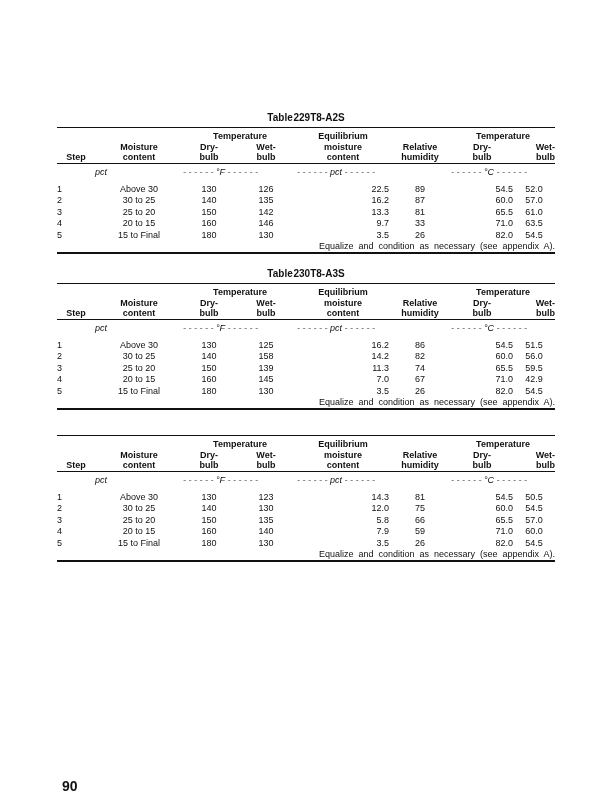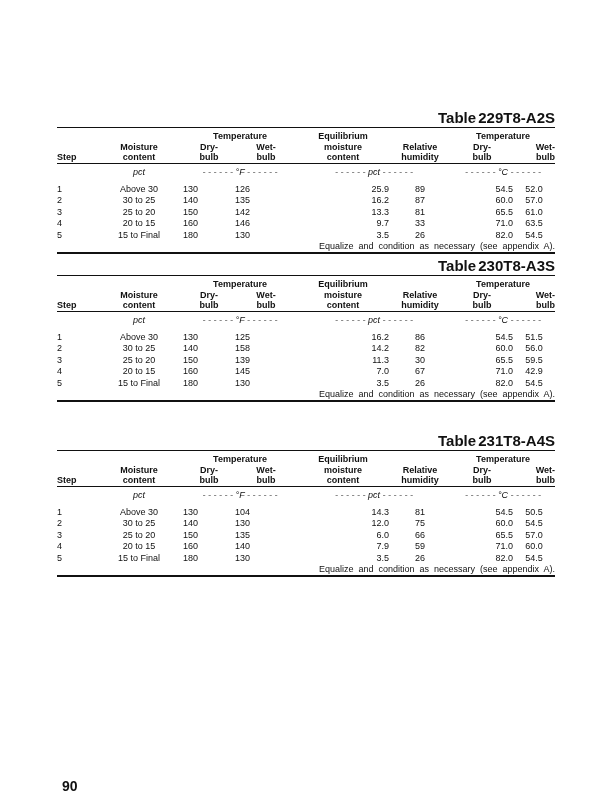--- a/index.html
+++ b/index.html
@@ -8,23 +8,23 @@
     width: 612px;
     height: 792px;
     background: #ffffff;
     font-family: "Liberation Sans", sans-serif;
     color: #111111;
     overflow: hidden;
   }
   .tbl { position: absolute; left: 57px; width: 498px; }
   .title-row {
     display: flex;
-    justify-content: flex-end;
+    justify-content: center;
     font-weight: bold;
-    font-size: 15px;
+    font-size: 10px;
     line-height: 11px;
     margin-bottom: 4px;
   }
   .t-title { word-spacing: -2px; }
   table.sched {
     width: 498px;
     table-layout: fixed;
     border-collapse: collapse;
     border-top: 1.5px solid #111;
     border-bottom: 2px solid #111;
@@ -34,39 +34,39 @@
   table.sched th {
     font-weight: bold;
     vertical-align: bottom;
     line-height: 10.5px;
     white-space: pre-line;
   }
   tr.hra th { padding-top: 3px; }
   tr.hrb th, th.rsp { border-bottom: 1.5px solid #111; }
   th.spanner { text-align: center; border-bottom: none; }
   th.sp-c { padding-left: 18px; }
-  .c-step { text-align: left; }
+  .c-step { text-align: center; }
   .c-moist { text-align: center; }
   .c-dryf, .c-wetf { text-align: center; }
   .c-emc { text-align: center; }
   .c-rh { text-align: center; }
   .c-dryc { text-align: center; }
   .c-wetc { text-align: right; }
   tr.units td {
     font-style: italic;
-    text-align: center;
+    text-align: left;
     padding: 3px 0 1px 0;
     line-height: 11px;
     margin-top: 30px;
   }
   tbody td { line-height: 11.6px; }
   tbody tr:first-child td { padding-top: 5px; }
   .d-step { text-align: left; }
   .d-moist { text-align: center; }
-  .d-dryf, .d-wetf { }
+  .d-dryf, .d-wetf { text-align: center; }
   .d-emc { text-align: right; padding-right: 29px; }
   .d-rh { text-align: center; }
   .d-dryc { text-align: right; padding-right: 12px; }
   .d-wetc { text-align: center; }
   tfoot td {
     text-align: right;
     line-height: 11px;
     padding-bottom: 2px;
     word-spacing: 2.5px;
   }
@@ -129,21 +129,21 @@
               <td colspan="2">- - - - - - pct - - - - - -</td>
               <td colspan="2">- - - - - - °C - - - - - -</td>
             </tr>
           </thead>
           <tbody>
             <tr>
               <td class="d-step">1</td>
               <td class="d-moist">Above 30</td>
               <td class="d-dryf">130</td>
               <td class="d-wetf">126</td>
-              <td class="d-emc">25.9</td>
+              <td class="d-emc">22.5</td>
               <td class="d-rh">89</td>
               <td class="d-dryc">54.5</td>
               <td class="d-wetc">52.0</td>
             </tr>
             <tr>
               <td class="d-step">2</td>
               <td class="d-moist">30 to 25</td>
               <td class="d-dryf">140</td>
               <td class="d-wetf">135</td>
               <td class="d-emc">16.2</td>
@@ -182,21 +182,21 @@
               <td class="d-wetc">54.5</td>
             </tr>
           </tbody>
           <tfoot>
             <tr>
               <td colspan="8">Equalize and condition as necessary (see appendix A).</td>
             </tr>
           </tfoot>
         </table>
       </section>
-      <section class="tbl" style="top: 260px;">
+      <section class="tbl" style="top: 268px;">
         <div class="title-row">
           <span class="t-title">Table 230</span>
           <span class="t-tag">T8-A3S</span>
         </div>
         <table class="sched">
           <colgroup>
             <col style="width: 38px;">
             <col style="width: 88px;">
             <col style="width: 52px;">
             <col style="width: 62px;">
@@ -256,21 +256,21 @@
               <td class="d-rh">82</td>
               <td class="d-dryc">60.0</td>
               <td class="d-wetc">56.0</td>
             </tr>
             <tr>
               <td class="d-step">3</td>
               <td class="d-moist">25 to 20</td>
               <td class="d-dryf">150</td>
               <td class="d-wetf">139</td>
               <td class="d-emc">11.3</td>
-              <td class="d-rh">30</td>
+              <td class="d-rh">74</td>
               <td class="d-dryc">65.5</td>
               <td class="d-wetc">59.5</td>
             </tr>
             <tr>
               <td class="d-step">4</td>
               <td class="d-moist">20 to 15</td>
               <td class="d-dryf">160</td>
               <td class="d-wetf">145</td>
               <td class="d-emc">7.0</td>
               <td class="d-rh">67</td>
@@ -289,24 +289,20 @@
             </tr>
           </tbody>
           <tfoot>
             <tr>
               <td colspan="8">Equalize and condition as necessary (see appendix A).</td>
             </tr>
           </tfoot>
         </table>
       </section>
       <section class="tbl" style="top: 435px;">
-        <div class="title-row">
-          <span class="t-title">Table 231</span>
-          <span class="t-tag">T8-A4S</span>
-        </div>
         <table class="sched">
           <colgroup>
             <col style="width: 38px;">
             <col style="width: 88px;">
             <col style="width: 52px;">
             <col style="width: 62px;">
             <col style="width: 92px;">
             <col style="width: 62px;">
             <col style="width: 62px;">
             <col style="width: 42px;">
@@ -340,42 +336,42 @@
               <td colspan="2">- - - - - - °F - - - - - -</td>
               <td colspan="2">- - - - - - pct - - - - - -</td>
               <td colspan="2">- - - - - - °C - - - - - -</td>
             </tr>
           </thead>
           <tbody>
             <tr>
               <td class="d-step">1</td>
               <td class="d-moist">Above 30</td>
               <td class="d-dryf">130</td>
-              <td class="d-wetf">104</td>
+              <td class="d-wetf">123</td>
               <td class="d-emc">14.3</td>
               <td class="d-rh">81</td>
               <td class="d-dryc">54.5</td>
               <td class="d-wetc">50.5</td>
             </tr>
             <tr>
               <td class="d-step">2</td>
               <td class="d-moist">30 to 25</td>
               <td class="d-dryf">140</td>
               <td class="d-wetf">130</td>
               <td class="d-emc">12.0</td>
               <td class="d-rh">75</td>
               <td class="d-dryc">60.0</td>
               <td class="d-wetc">54.5</td>
             </tr>
             <tr>
               <td class="d-step">3</td>
               <td class="d-moist">25 to 20</td>
               <td class="d-dryf">150</td>
               <td class="d-wetf">135</td>
-              <td class="d-emc">6.0</td>
+              <td class="d-emc">5.8</td>
               <td class="d-rh">66</td>
               <td class="d-dryc">65.5</td>
               <td class="d-wetc">57.0</td>
             </tr>
             <tr>
               <td class="d-step">4</td>
               <td class="d-moist">20 to 15</td>
               <td class="d-dryf">160</td>
               <td class="d-wetf">140</td>
               <td class="d-emc">7.9</td>

